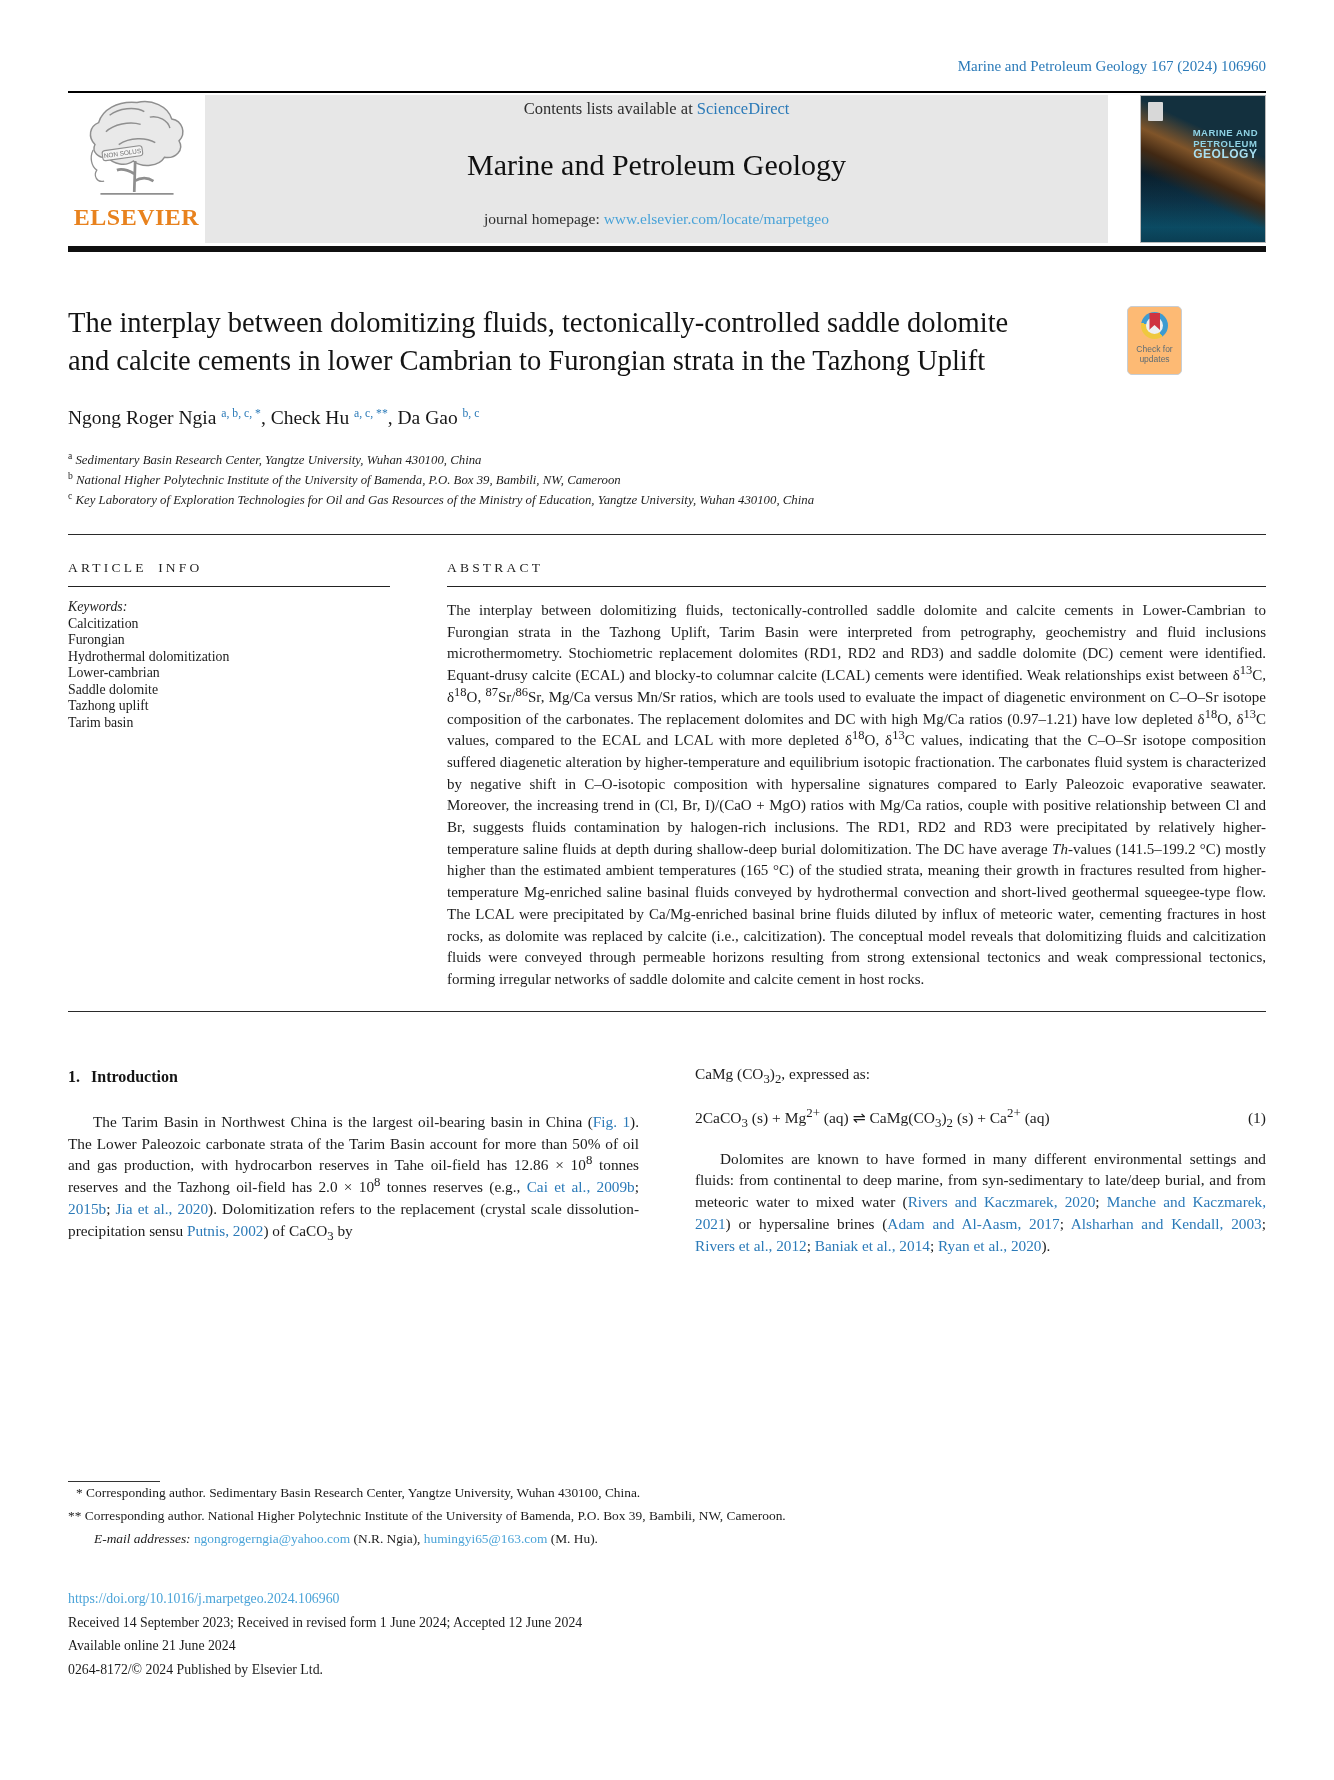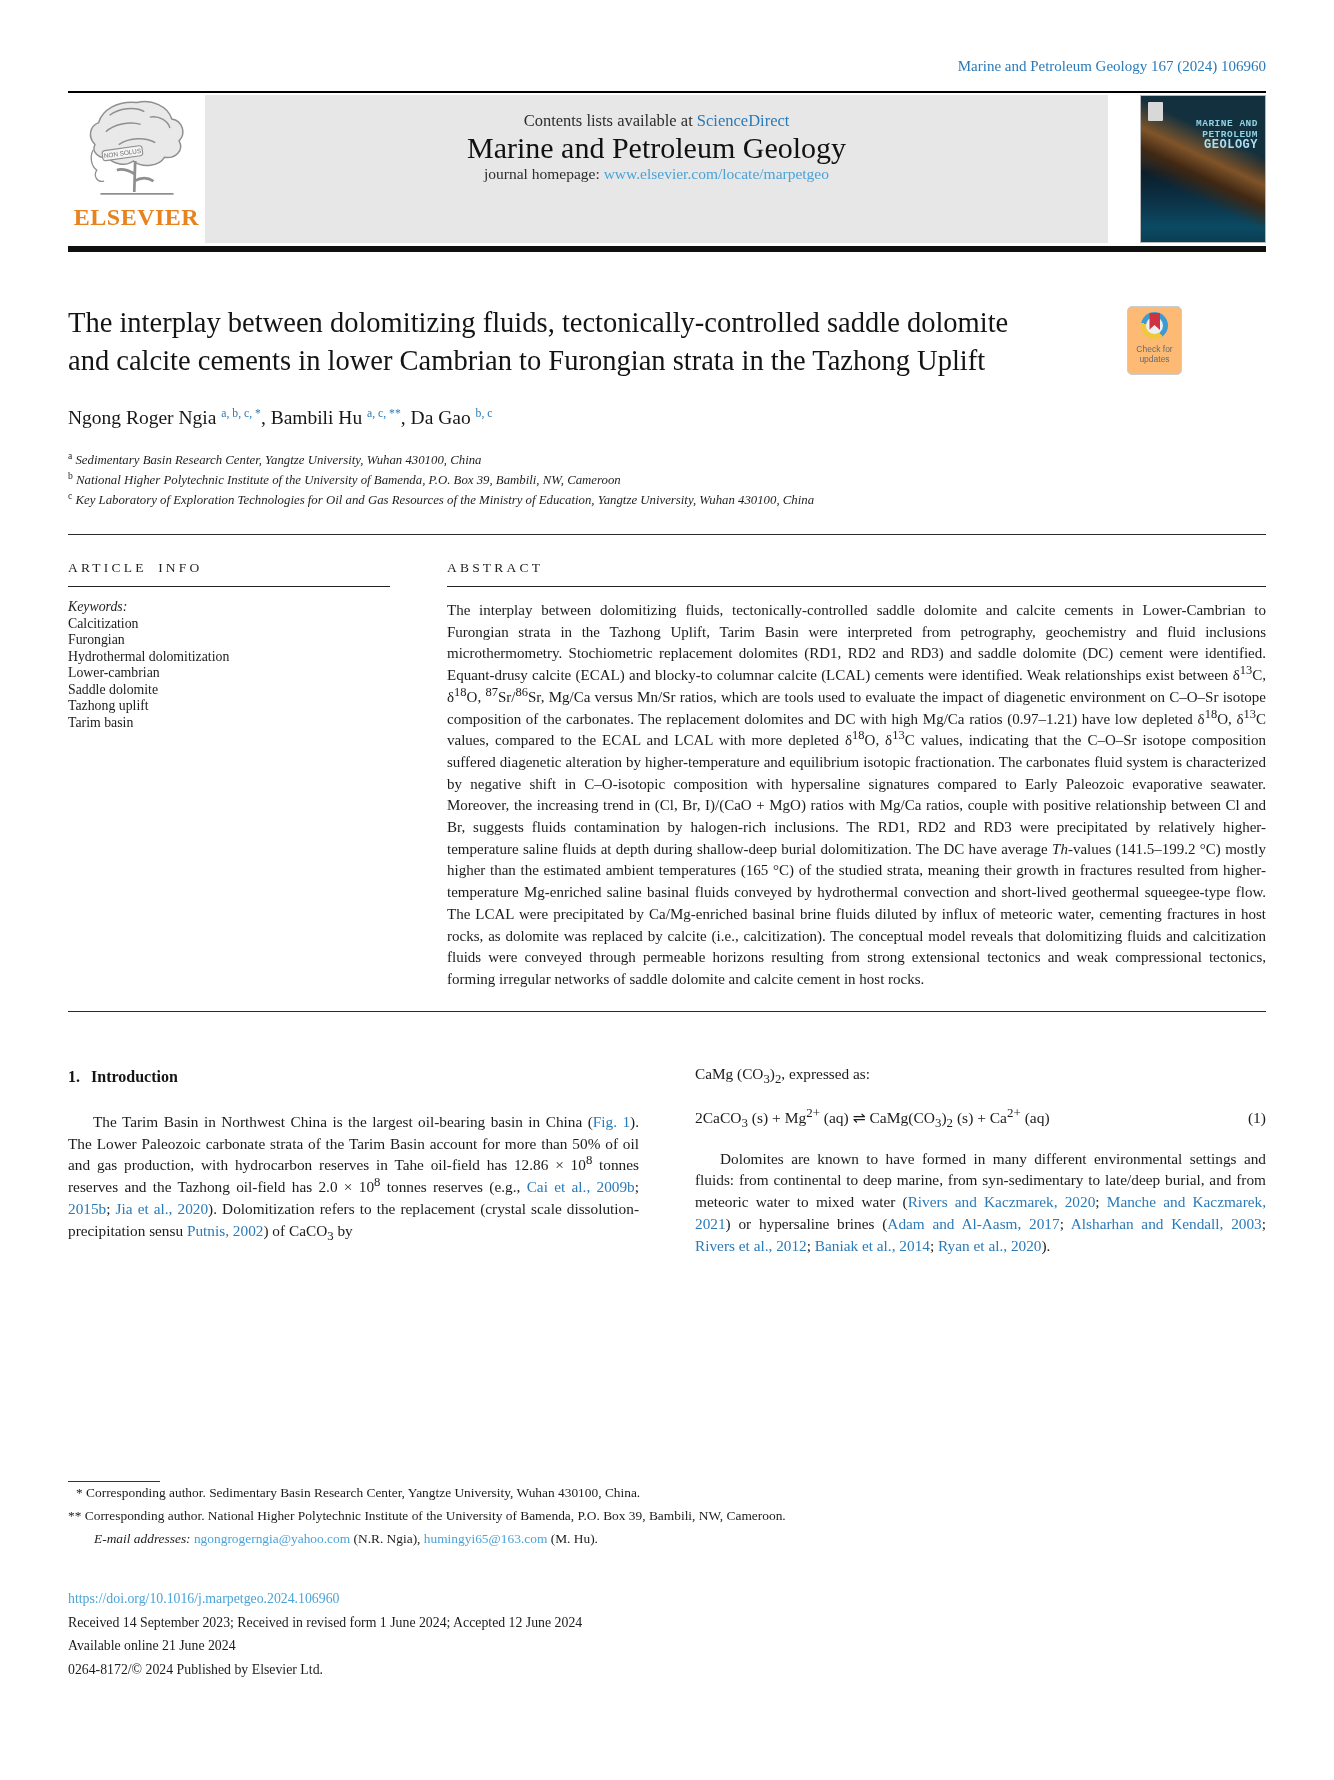--- a/index.html
+++ b/index.html
@@ -6,36 +6,36 @@
   .page{width:1334px;height:1780px;position:relative;background:#fff;box-sizing:border-box;
         padding:58px 68px 0;color:#1b1b1b;font-family:"Liberation Serif","DejaVu Serif",serif;
         overflow:hidden;}
   .citation{text-align:right;color:#2b7ab8;font-size:15px;}
   .rule-top{border-top:2px solid #000;margin-top:16px;}
   .masthead{display:flex;margin-top:2px;height:148px;align-items:stretch;}
   .logo-col{width:137px;flex:none;display:flex;flex-direction:column;align-items:center;padding-top:2px;box-sizing:border-box;}
   .logo-col svg{width:110px;height:106px;display:block;}
   .elsevier-word{color:#e8821e;font-size:24px;font-weight:600;letter-spacing:0.5px;margin-top:1px;}
   .banner{flex:1;background:#e7e7e7;display:flex;flex-direction:column;align-items:center;
-          justify-content:flex-start;padding:16px 10px 15px;box-sizing:border-box;}
+          justify-content:space-between;padding:4px 10px 15px;box-sizing:border-box;}
   .contents-line{font-size:16.5px;color:#2d2d2d;}
   .journal-title{font-size:30px;color:#111;}
   .homepage-line{font-size:15.5px;color:#2d2d2d;}
   .lnk{color:#2b7ab8;}
   .lnk2{color:#4aa3d8;}
   .it{font-style:italic;}
   .glyph{font-family:"DejaVu Sans",sans-serif;}
   .cover{width:124px;height:146px;flex:none;margin-left:32px;position:relative;border:1px solid #b9b9b9;overflow:hidden;
          background:
            linear-gradient(205deg, rgba(0,0,0,0) 30%, rgba(133,86,40,0.95) 44%, rgba(66,40,18,0.97) 54%, rgba(10,26,36,0.25) 66%),
            linear-gradient(180deg,#13303e 0%,#13303e 40%,#0a1f2d 52%,#0d3a52 72%,#0b5b78 90%,#0a4a63 100%);}
   .cover-logo{position:absolute;top:6px;left:7px;width:15px;height:19px;background:#d8d8d8;border-radius:1px;
               display:flex;align-items:center;justify-content:center;font-size:10px;color:#333;}
-  .cover-title{position:absolute;top:23px;right:7px;text-align:right;color:#8fd2e4;
-               font-family:Liberation Mono, monospace;font-weight:bold;font-size:9.5px;line-height:10.5px;letter-spacing:0.5px;}
+  .cover-title{position:absolute;top:32px;right:7px;text-align:center;color:#8fd2e4;
+               font-family:Liberation Sans, sans-serif;font-weight:bold;font-size:9.5px;line-height:10.5px;letter-spacing:0.5px;}
   .cover-title .big{font-size:12px;color:#a9dff0;}
   .black-bar{height:6px;background:#101010;margin-top:3px;}
   .title-block{position:relative;margin-top:52px;}
   .article-title{font-size:28.5px;line-height:38px;font-weight:400;max-width:950px;margin:0;color:#141414;}
   .badge{position:absolute;top:2px;right:84px;width:55px;height:69px;background:#fdba74;border:1px solid #c7cdd3;
          border-radius:5px;text-align:center;padding-top:5px;box-sizing:border-box;}
   .badge-ring{width:27px;height:27px;border-radius:50%;margin:0 auto;position:relative;
               background:conic-gradient(#3d9bd1 0 12%, #3d9bd1 12% 40%, #efc83f 40% 78%, #3d9bd1 78% 100%);}
   .badge-ring::after{content:"";position:absolute;inset:5px;background:#edf0f3;border-radius:50%;}
   .badge-mark{position:absolute;left:50%;top:1px;transform:translateX(-50%);width:11px;height:17px;background:#cf3340;
@@ -123,21 +123,21 @@
       <div class="badge-ring">
         <div class="badge-mark"></div>
       </div>
       <div class="badge-text">
         <div>Check for</div>
         <div>updates</div>
       </div>
     </div>
   </div>
 
-  <div class="authors"><span>Ngong Roger Ngia </span><sup class="lnk">a, b, c, *</sup><span>, Bambili Hu </span><sup class="lnk">a, c, **</sup><span>, Da Gao </span><sup class="lnk">b, c</sup></div>
+  <div class="authors"><span>Ngong Roger Ngia </span><sup class="lnk">a, b, c, *</sup><span>, Check Hu </span><sup class="lnk">a, c, **</sup><span>, Da Gao </span><sup class="lnk">b, c</sup></div>
 
   <div class="affils">
     <div><sup>a</sup><span class="it"> Sedimentary Basin Research Center, Yangtze University, Wuhan 430100, China</span></div>
     <div><sup>b</sup><span class="it"> National Higher Polytechnic Institute of the University of Bamenda, P.O. Box 39, Bambili, NW, Cameroon</span></div>
     <div><sup>c</sup><span class="it"> Key Laboratory of Exploration Technologies for Oil and Gas Resources of the Ministry of Education, Yangtze University, Wuhan 430100, China</span></div>
   </div>
 
   <div class="rule-mid"></div>
 
   <div class="info-grid">

